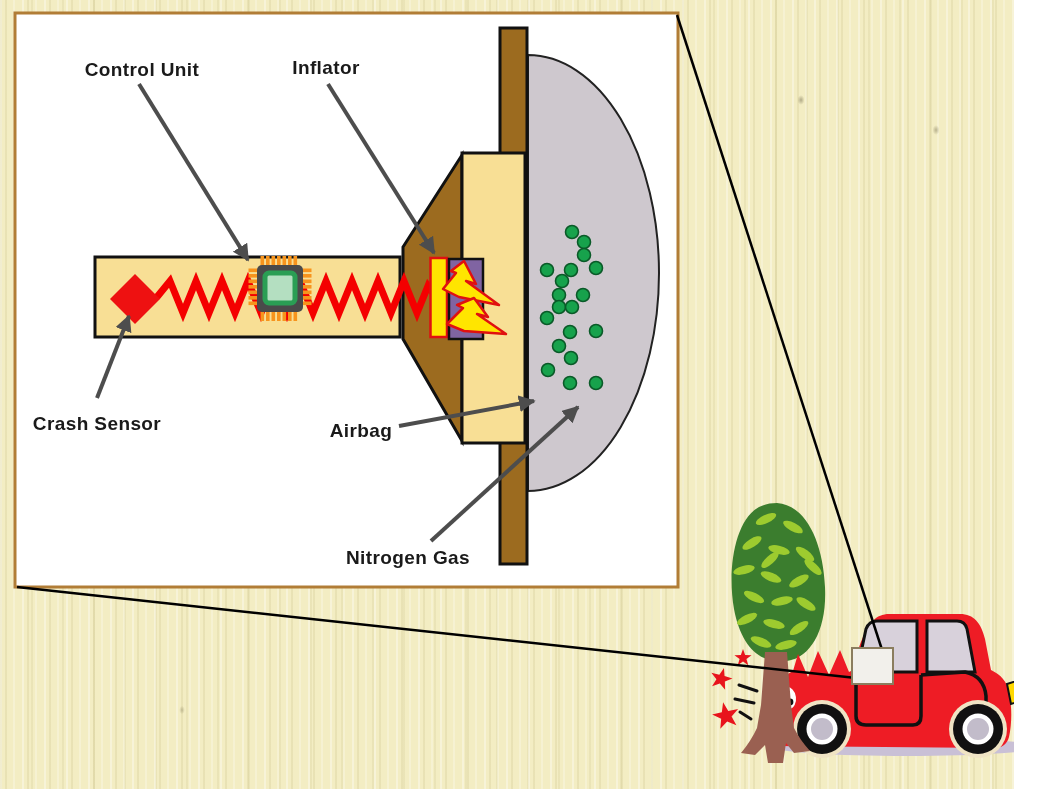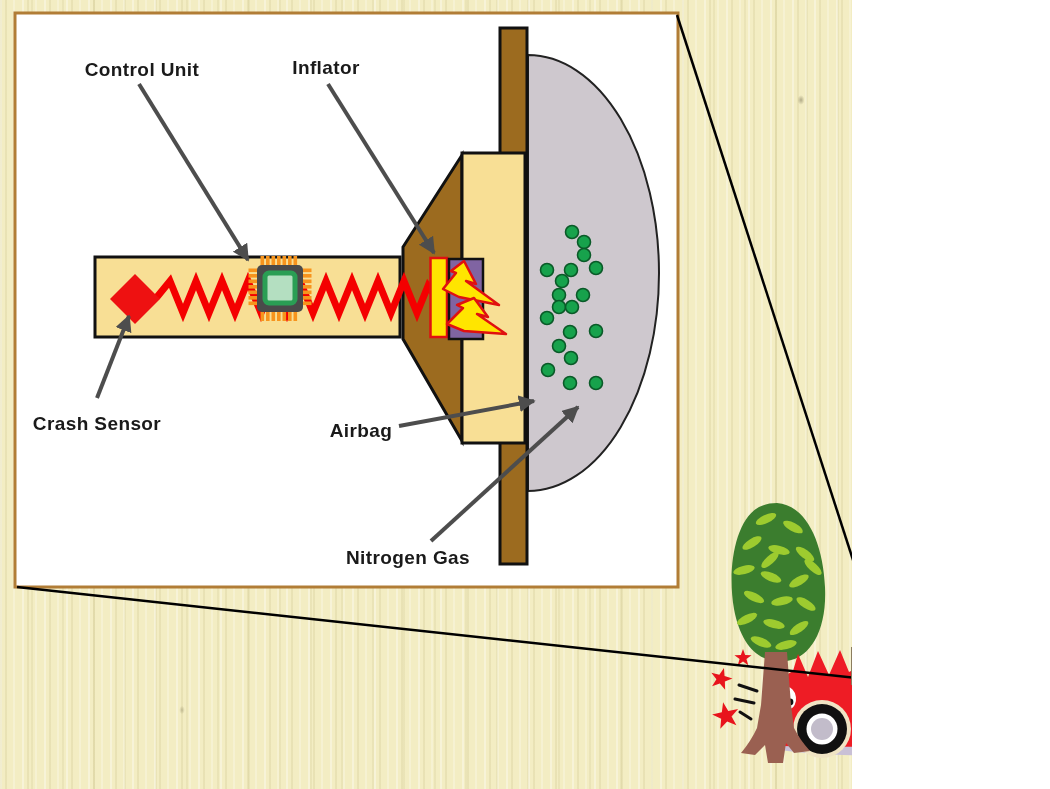--- a/index.html
+++ b/index.html
@@ -1,18 +1,18 @@
 <!DOCTYPE html>
 <html style="--background: #F3EDC3; --panel-fill: #FFFFFF; --panel-border: #B17D36; --module-tan: #F8DF95; --bracket-brown: #9C6B1F; --outline-black: #111111; --wire-red: #F40000; --sensor-red: #EE1111; --chip-body: #4A4A4A; --chip-pin: #F7941D; --chip-core-fill: #B4DFC1; --chip-core-border: #2A9E54; --igniter-yellow: #FFE500; --igniter-outline: #E01010; --igniter-purple: #8064A2; --airbag-gray: #CEC8CE; --gas-green: #17A24C; --gas-outline: #0A5A28; --label-text: #1A1A1A; --arrow-gray: #4D4D4D; --callout-black: #000000; --callout-box-fill: #F2F0EB; --callout-box-border: #8B7D5E; --car-red: #EE1C25; --car-window: #D8D1DB; --car-outline: #111111; --car-shadow: #C9C0D6; --wheel-rim: #FFFFFF; --wheel-hub: #C2BCCA; --wheel-ring-cream: #F0E4C4; --tail-light: #FFD800; --tree-foliage: #3B7D2E; --tree-leaf: #9DCB2F; --tree-trunk: #9A6051; --spark-red: #E8141C;"><head>
 <meta charset="utf-8">
 <style>
   html,body{margin:0;padding:0;}
   .stage{
     position:relative;
-    width:852px;height:789px;
+    width:1014px;height:789px;
     overflow:hidden;
     background-color:var(--background,#F3EDC3);
     background-image:
       radial-gradient(5px 7px at 801px 100px, rgba(95,88,60,.45), transparent 70%),
       radial-gradient(5px 7px at 936px 130px, rgba(95,88,60,.40), transparent 70%),
       radial-gradient(4px 6px at 182px 710px, rgba(95,88,60,.30), transparent 70%),
       radial-gradient(4px 6px at 1028px 302px, rgba(95,88,60,.30), transparent 70%),
       repeating-linear-gradient(90deg,
         rgba(255,255,255,.35) 0 2px, rgba(255,255,255,0) 2px 5px,
         rgba(196,186,128,.22) 5px 7px, rgba(255,255,255,0) 7px 13px,

